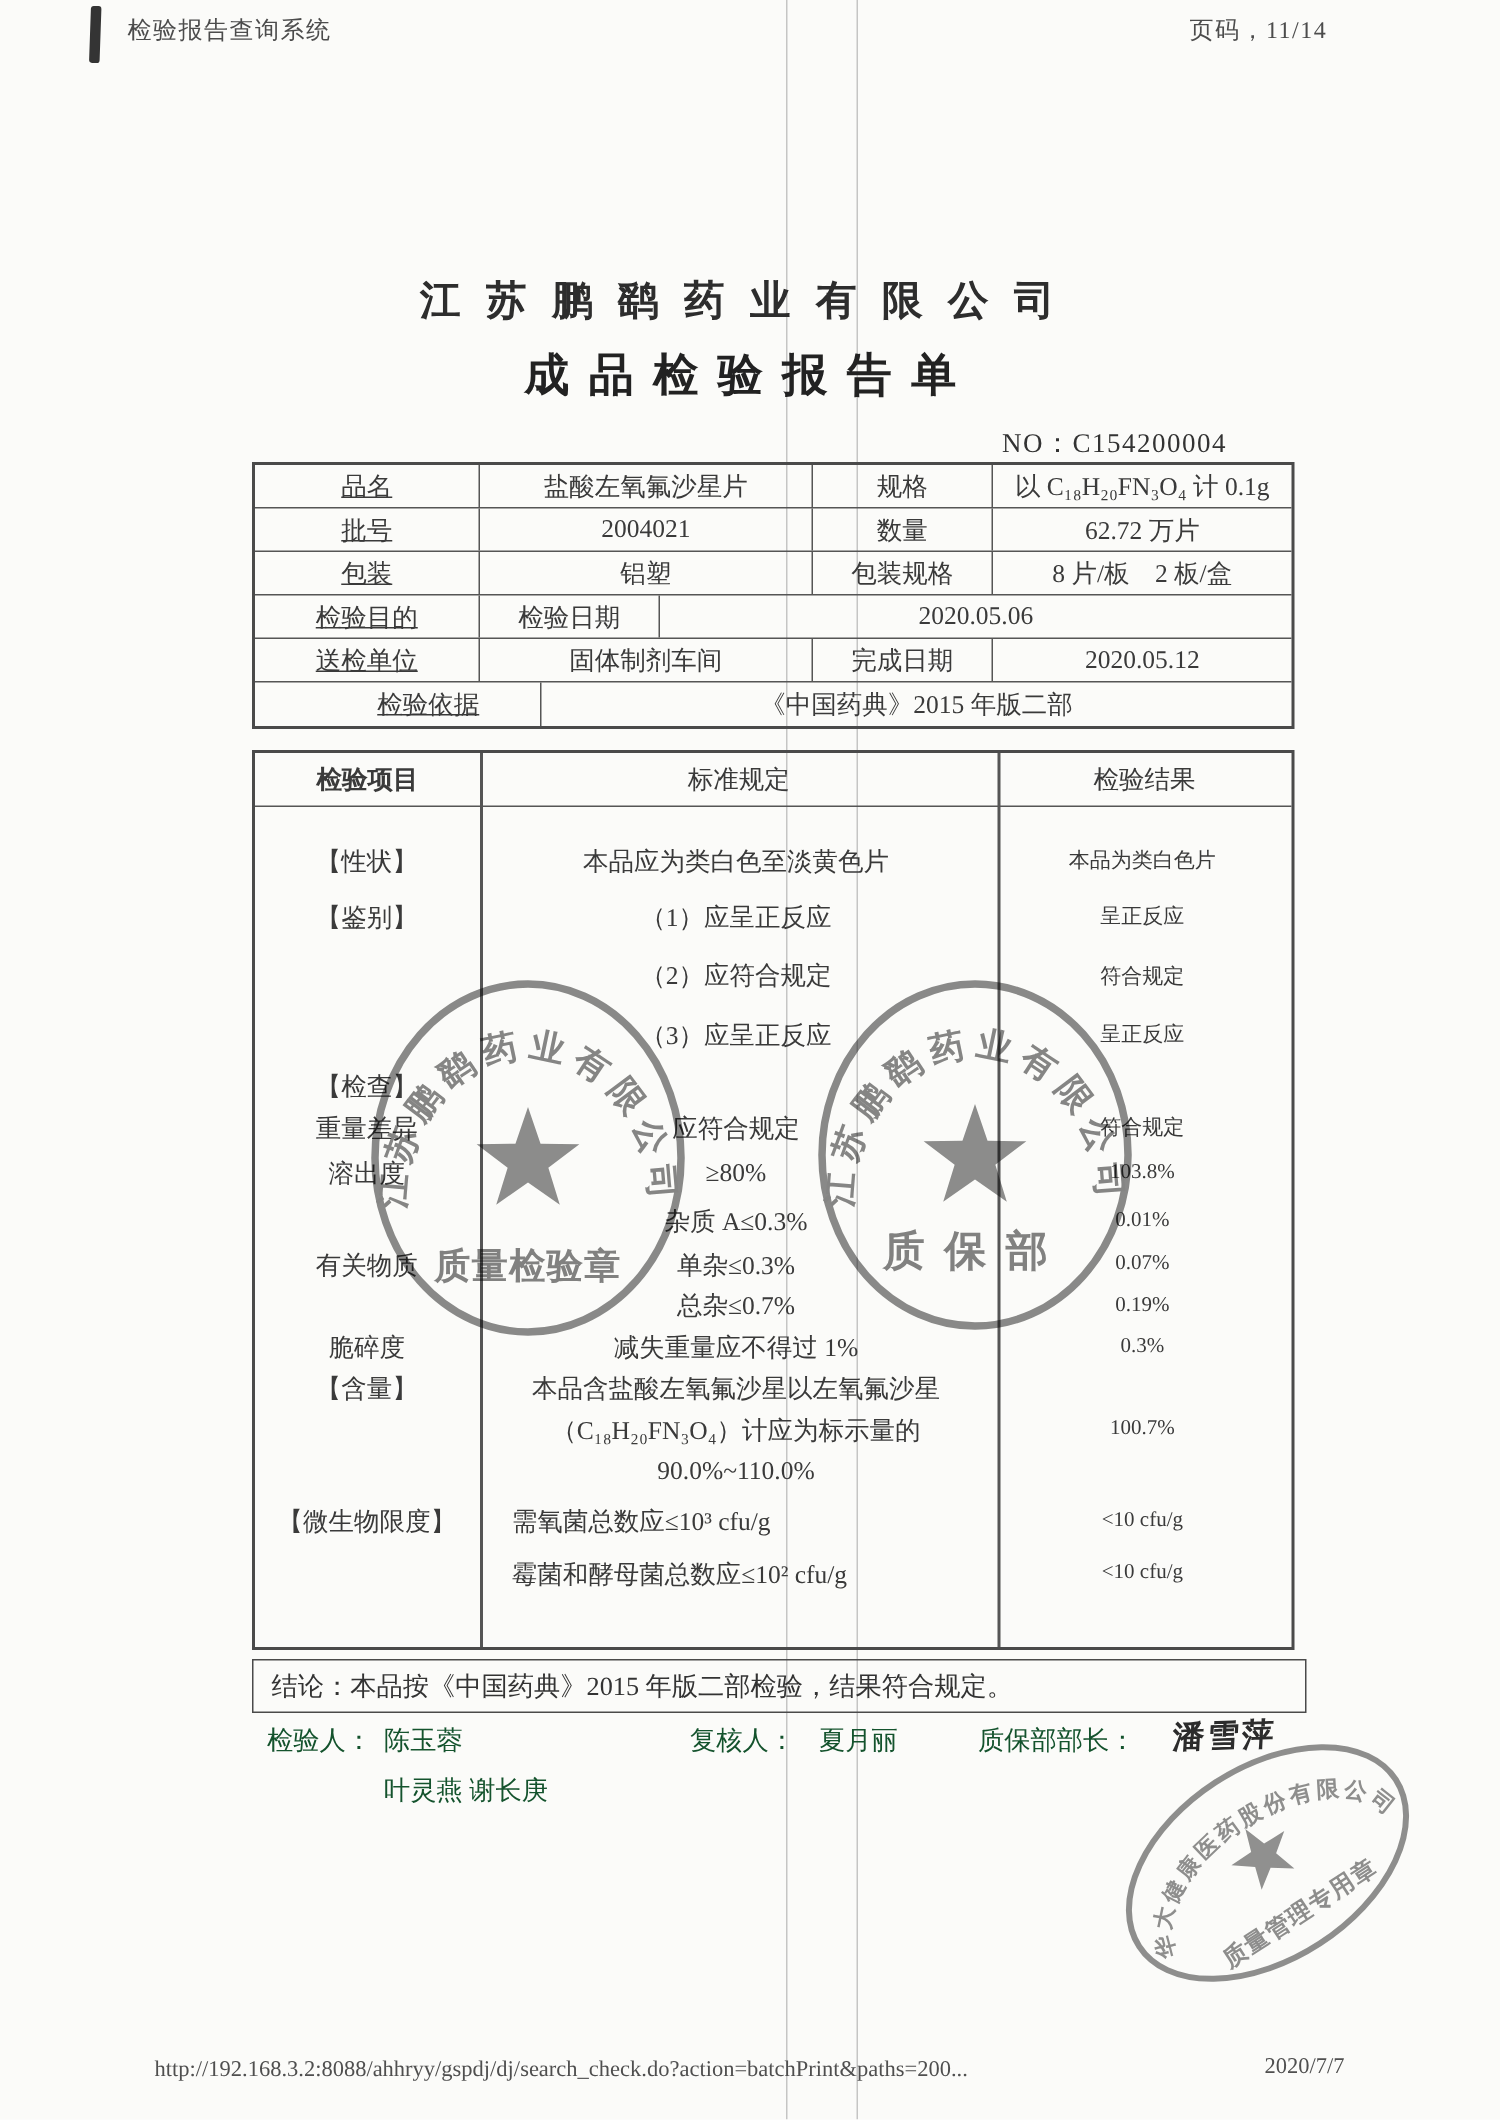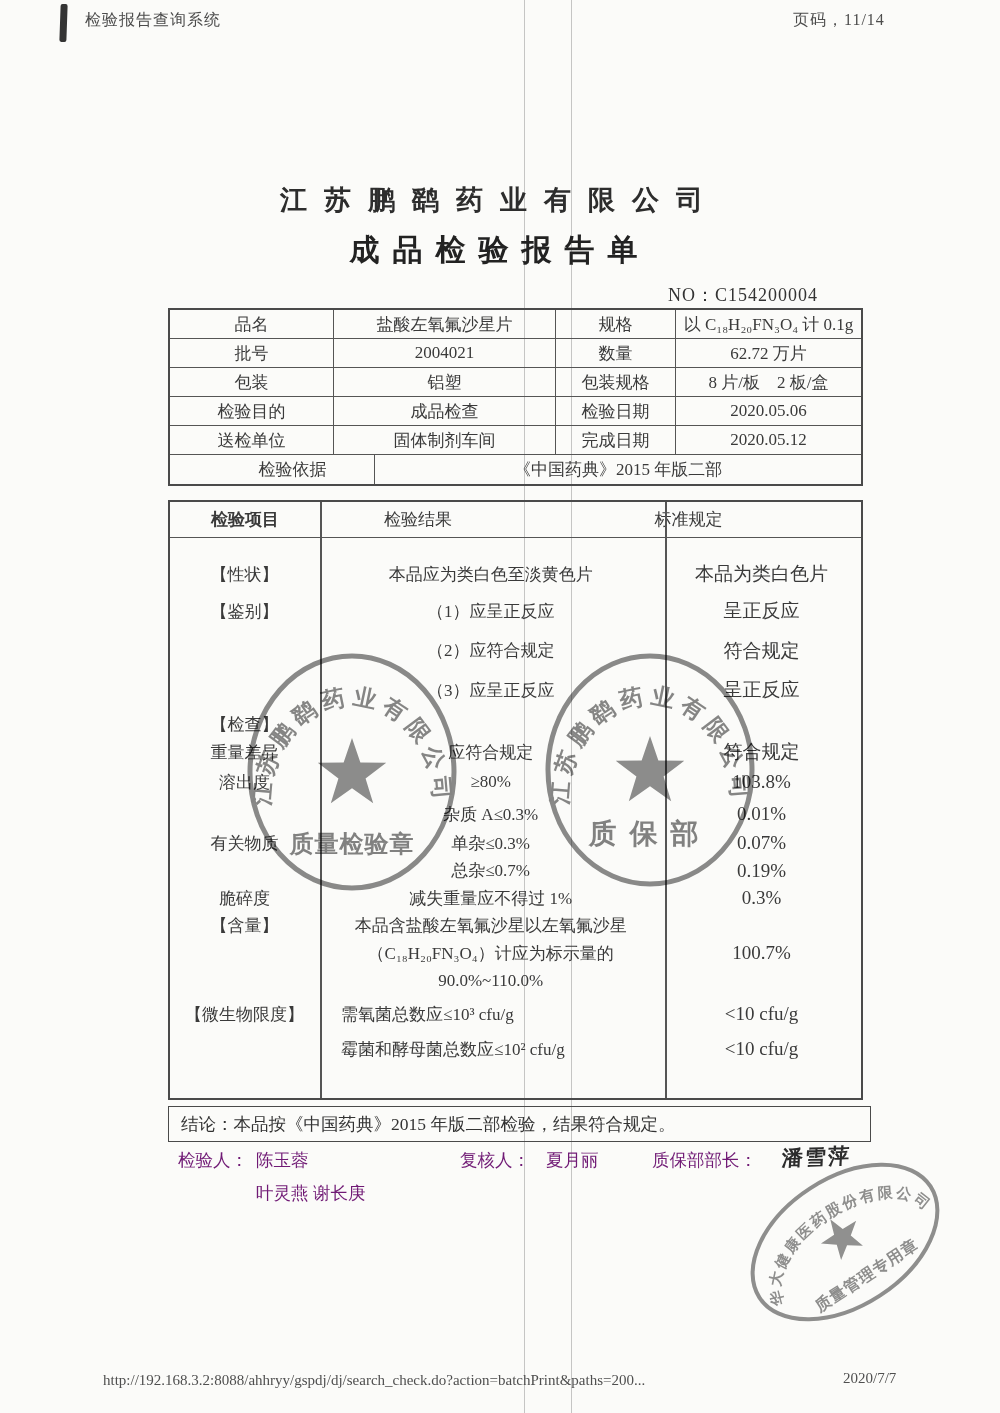--- a/index.html
+++ b/index.html
@@ -17,37 +17,37 @@
            letter-spacing:17px;color:#2d2d2d;}
   .rtitle{left:0;right:0;top:230px;text-align:center;font-size:30px;font-weight:700;
           letter-spacing:13px;color:#222;}
   .report-no{left:668px;top:283px;font-size:18px;color:#333;letter-spacing:1px;}
   
   .t1{left:168px;top:308px;width:695px;border:2px solid #4a4a4a;box-sizing:border-box;background:rgba(255,255,255,.0);}
   .t1-row{display:flex;height:29px;box-sizing:border-box;border-bottom:1.5px solid #555;}
   .t1-row:last-child{border-bottom:none;margin-left:41px;}
   .cell{display:flex;align-items:center;justify-content:center;font-size:17px;color:#3a3a3a;box-sizing:border-box;white-space:nowrap;}
   .br{border-right:1.5px solid #555;}
-  .w1{width:164px;}.w2{width:222px;}.w3{width:120px;}.w4{flex:1;}
+  .w1{width:150px;text-decoration:underline;}.w2{width:222px;}.w3{width:120px;}.w4{flex:1;}
   .wspan{flex:1;}
   
   .t2{left:168px;top:500px;width:695px;height:600px;border:2px solid #4a4a4a;box-sizing:border-box;position:absolute;}
   .t2 .vline{position:absolute;top:0;bottom:0;width:1.5px;background:#555;}
   .t2-head{display:flex;height:36px;box-sizing:border-box;border-bottom:1.5px solid #555;}
   .t2-head .cell{font-size:17px;}
   .t2-body{padding-top:18px;}
   .trow{display:flex;}
   .ti{width:150px;display:flex;align-items:center;justify-content:center;font-size:17px;white-space:nowrap;}
   .ts{width:345px;display:flex;align-items:center;justify-content:center;font-size:17px;white-space:nowrap;}
   .ts.la{justify-content:flex-start;padding-left:22px;box-sizing:border-box;}
-  .tr2{width:200px;display:flex;align-items:center;justify-content:center;font-size:19px;white-space:nowrap;}
+  .tr2{width:200px;display:flex;align-items:center;justify-content:center;font-size:14px;white-space:nowrap;}
   
   .concl{left:168px;top:1106px;width:703px;height:36px;border:1.5px solid #4a4a4a;box-sizing:border-box;
          display:flex;align-items:center;padding-left:12px;font-size:17.5px;color:#333;}
-  .sig{font-size:17.5px;color:#701a75;white-space:nowrap;}
+  .sig{font-size:17.5px;color:#14532d;white-space:nowrap;}
   .sig-qa{font-size:21px;font-weight:700;color:#2c2c2c;letter-spacing:2px;transform:skewX(-5deg) rotate(-2deg);}
   
   .stamps{left:0;top:0;width:1000px;height:1413px;pointer-events:none;mix-blend-mode:multiply;opacity:.82;}
   .stamps text{font-family:"Liberation Serif","DejaVu Serif",serif;}
 </style>
 </head>
 <body>
 
 <div class="fold" style="left:524px;"></div>
 <div class="fold" style="left:571px;"></div>
@@ -74,43 +74,42 @@
     <div class="cell w4">62.72 万片</div>
   </div>
   <div class="t1-row">
     <div class="cell w1 br">包装</div>
     <div class="cell w2 br">铝塑</div>
     <div class="cell w3 br">包装规格</div>
     <div class="cell w4">8 片/板　2 板/盒</div>
   </div>
   <div class="t1-row">
     <div class="cell w1 br">检验目的</div>
-    <div class="cell w2 br">成品检查</div>
     <div class="cell w3 br">检验日期</div>
     <div class="cell w4">2020.05.06</div>
   </div>
   <div class="t1-row">
     <div class="cell w1 br">送检单位</div>
     <div class="cell w2 br">固体制剂车间</div>
     <div class="cell w3 br">完成日期</div>
     <div class="cell w4">2020.05.12</div>
   </div>
   <div class="t1-row">
     <div class="cell w1 br">检验依据</div>
     <div class="cell wspan">《中国药典》2015 年版二部</div>
   </div>
 </div>
 
 <div class="t2">
   <div class="vline" style="left:150px;"></div>
   <div class="vline" style="left:495px;"></div>
   <div class="t2-head">
     <div class="cell" style="width:150px;font-weight:bold;">检验项目</div>
+    <div class="cell" style="width:345px;">标准规定</div>
     <div class="cell" style="flex:1;">检验结果</div>
-    <div class="cell" style="width:345px;">标准规定</div>
   </div>
   <div class="t2-body">
     <div class="trow" style="height:36px">
       <div class="ti">【性状】</div>
       <div class="ts">本品应为类白色至淡黄色片</div>
       <div class="tr2">本品为类白色片</div>
     </div>
     <div class="trow" style="height:38px">
       <div class="ti">【鉴别】</div>
       <div class="ts">（1）应呈正反应</div>

